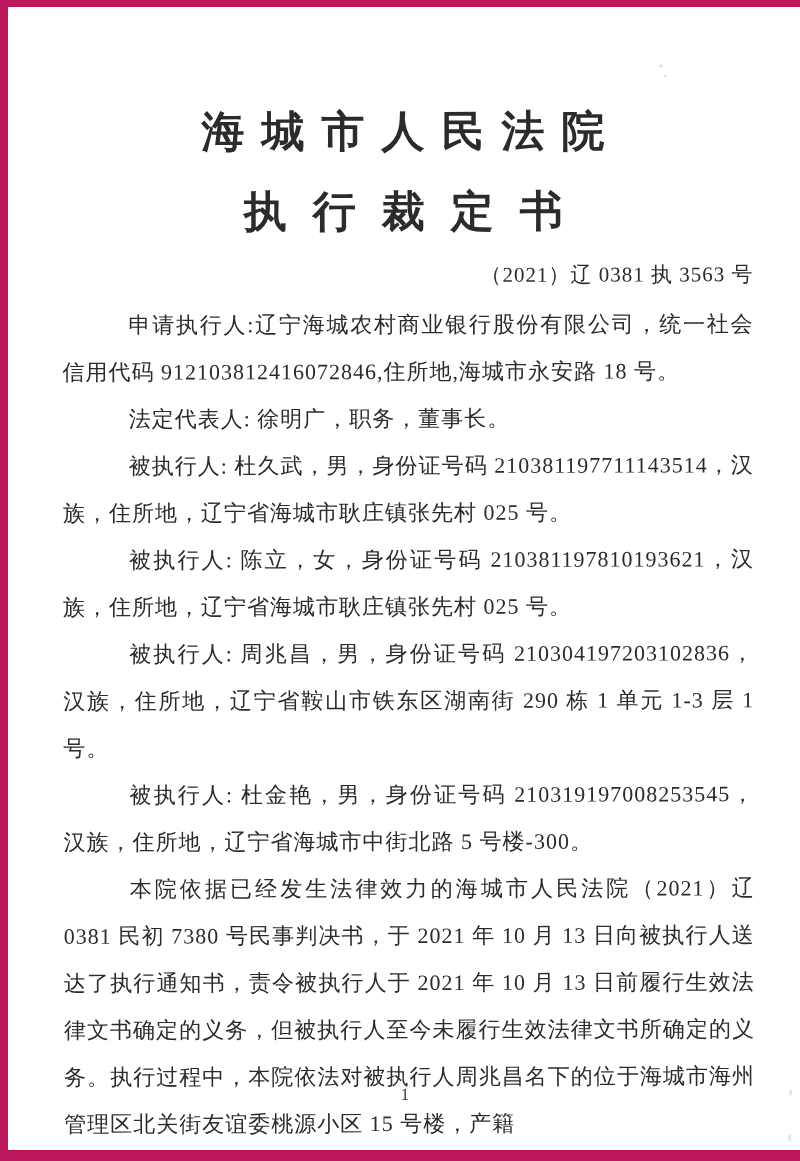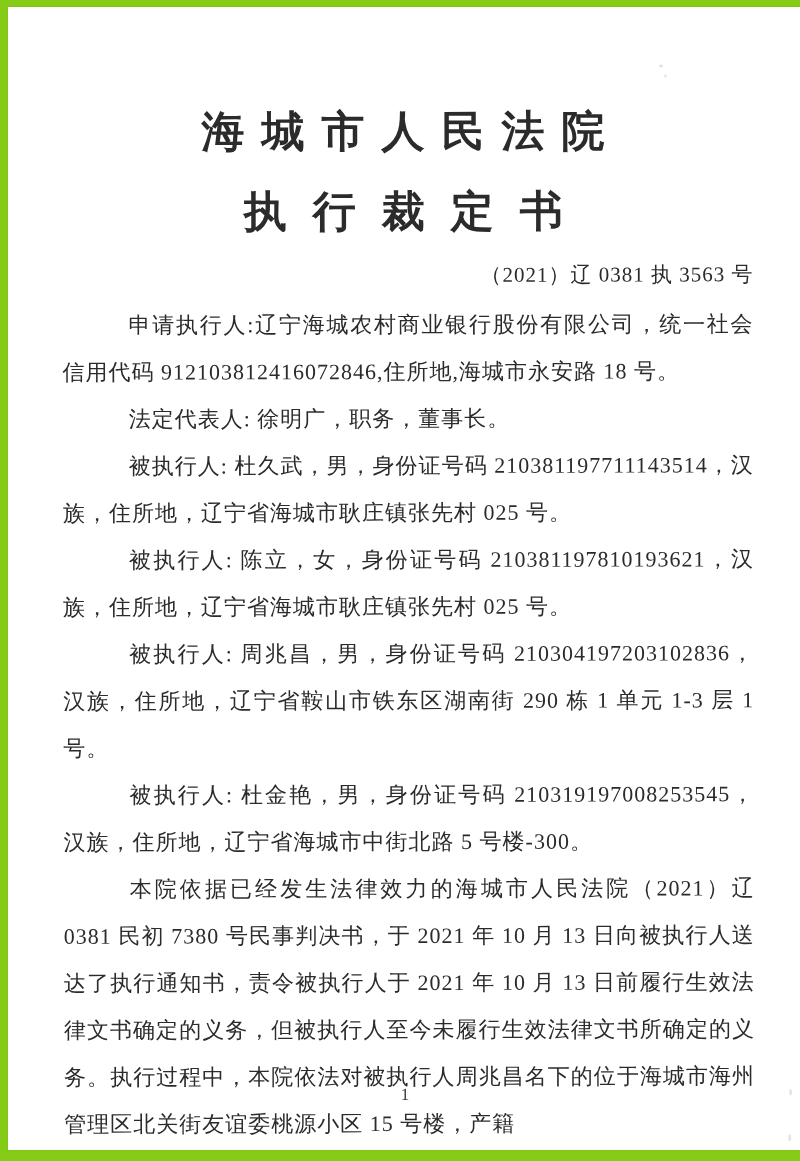--- a/index.html
+++ b/index.html
@@ -8,21 +8,21 @@
     width: 800px;
     height: 1161px;
     overflow: hidden;
     background: #efefef;
     font-family: "Liberation Serif", "DejaVu Serif", serif;
   }
   .canvas {
     position: relative;
     width: 800px;
     height: 1161px;
-    background: #84cc16;
+    background: #be185d;
   }
   
   .page {
     position: absolute;
     left: 8px;
     top: 7px;
     width: 792px;
     height: 1143px;
     background: #ffffff;
     box-shadow: 0 0 2px rgba(0,0,0,0.08);

